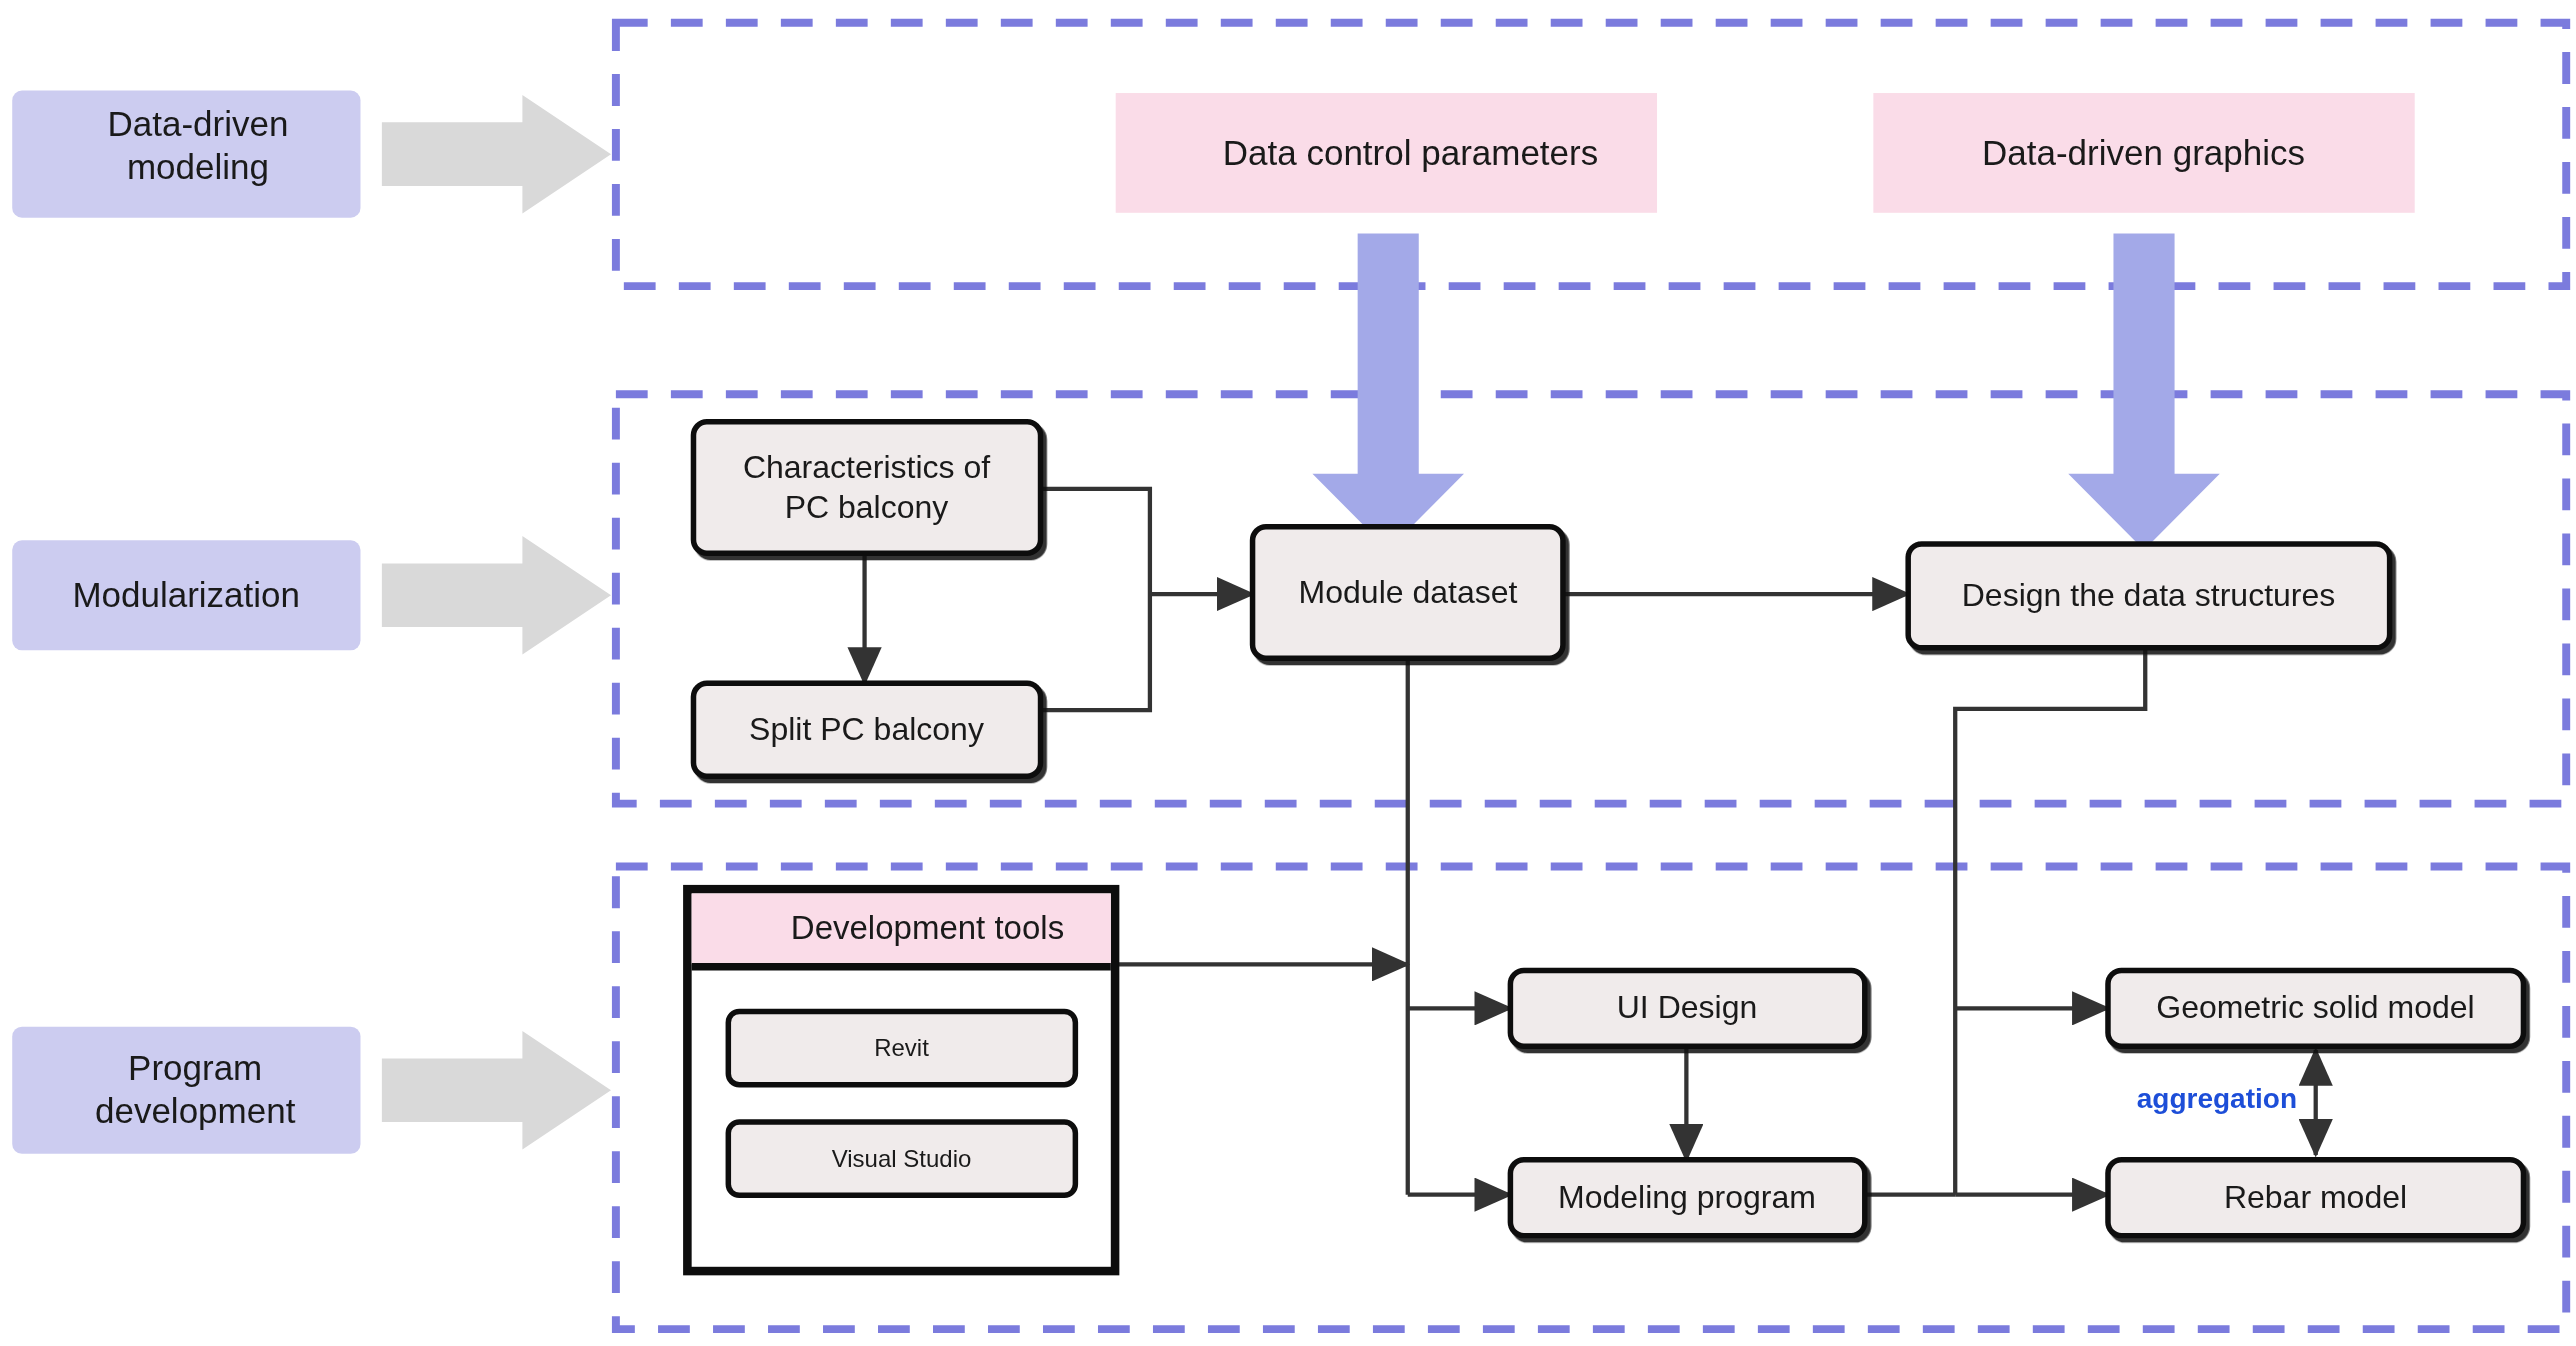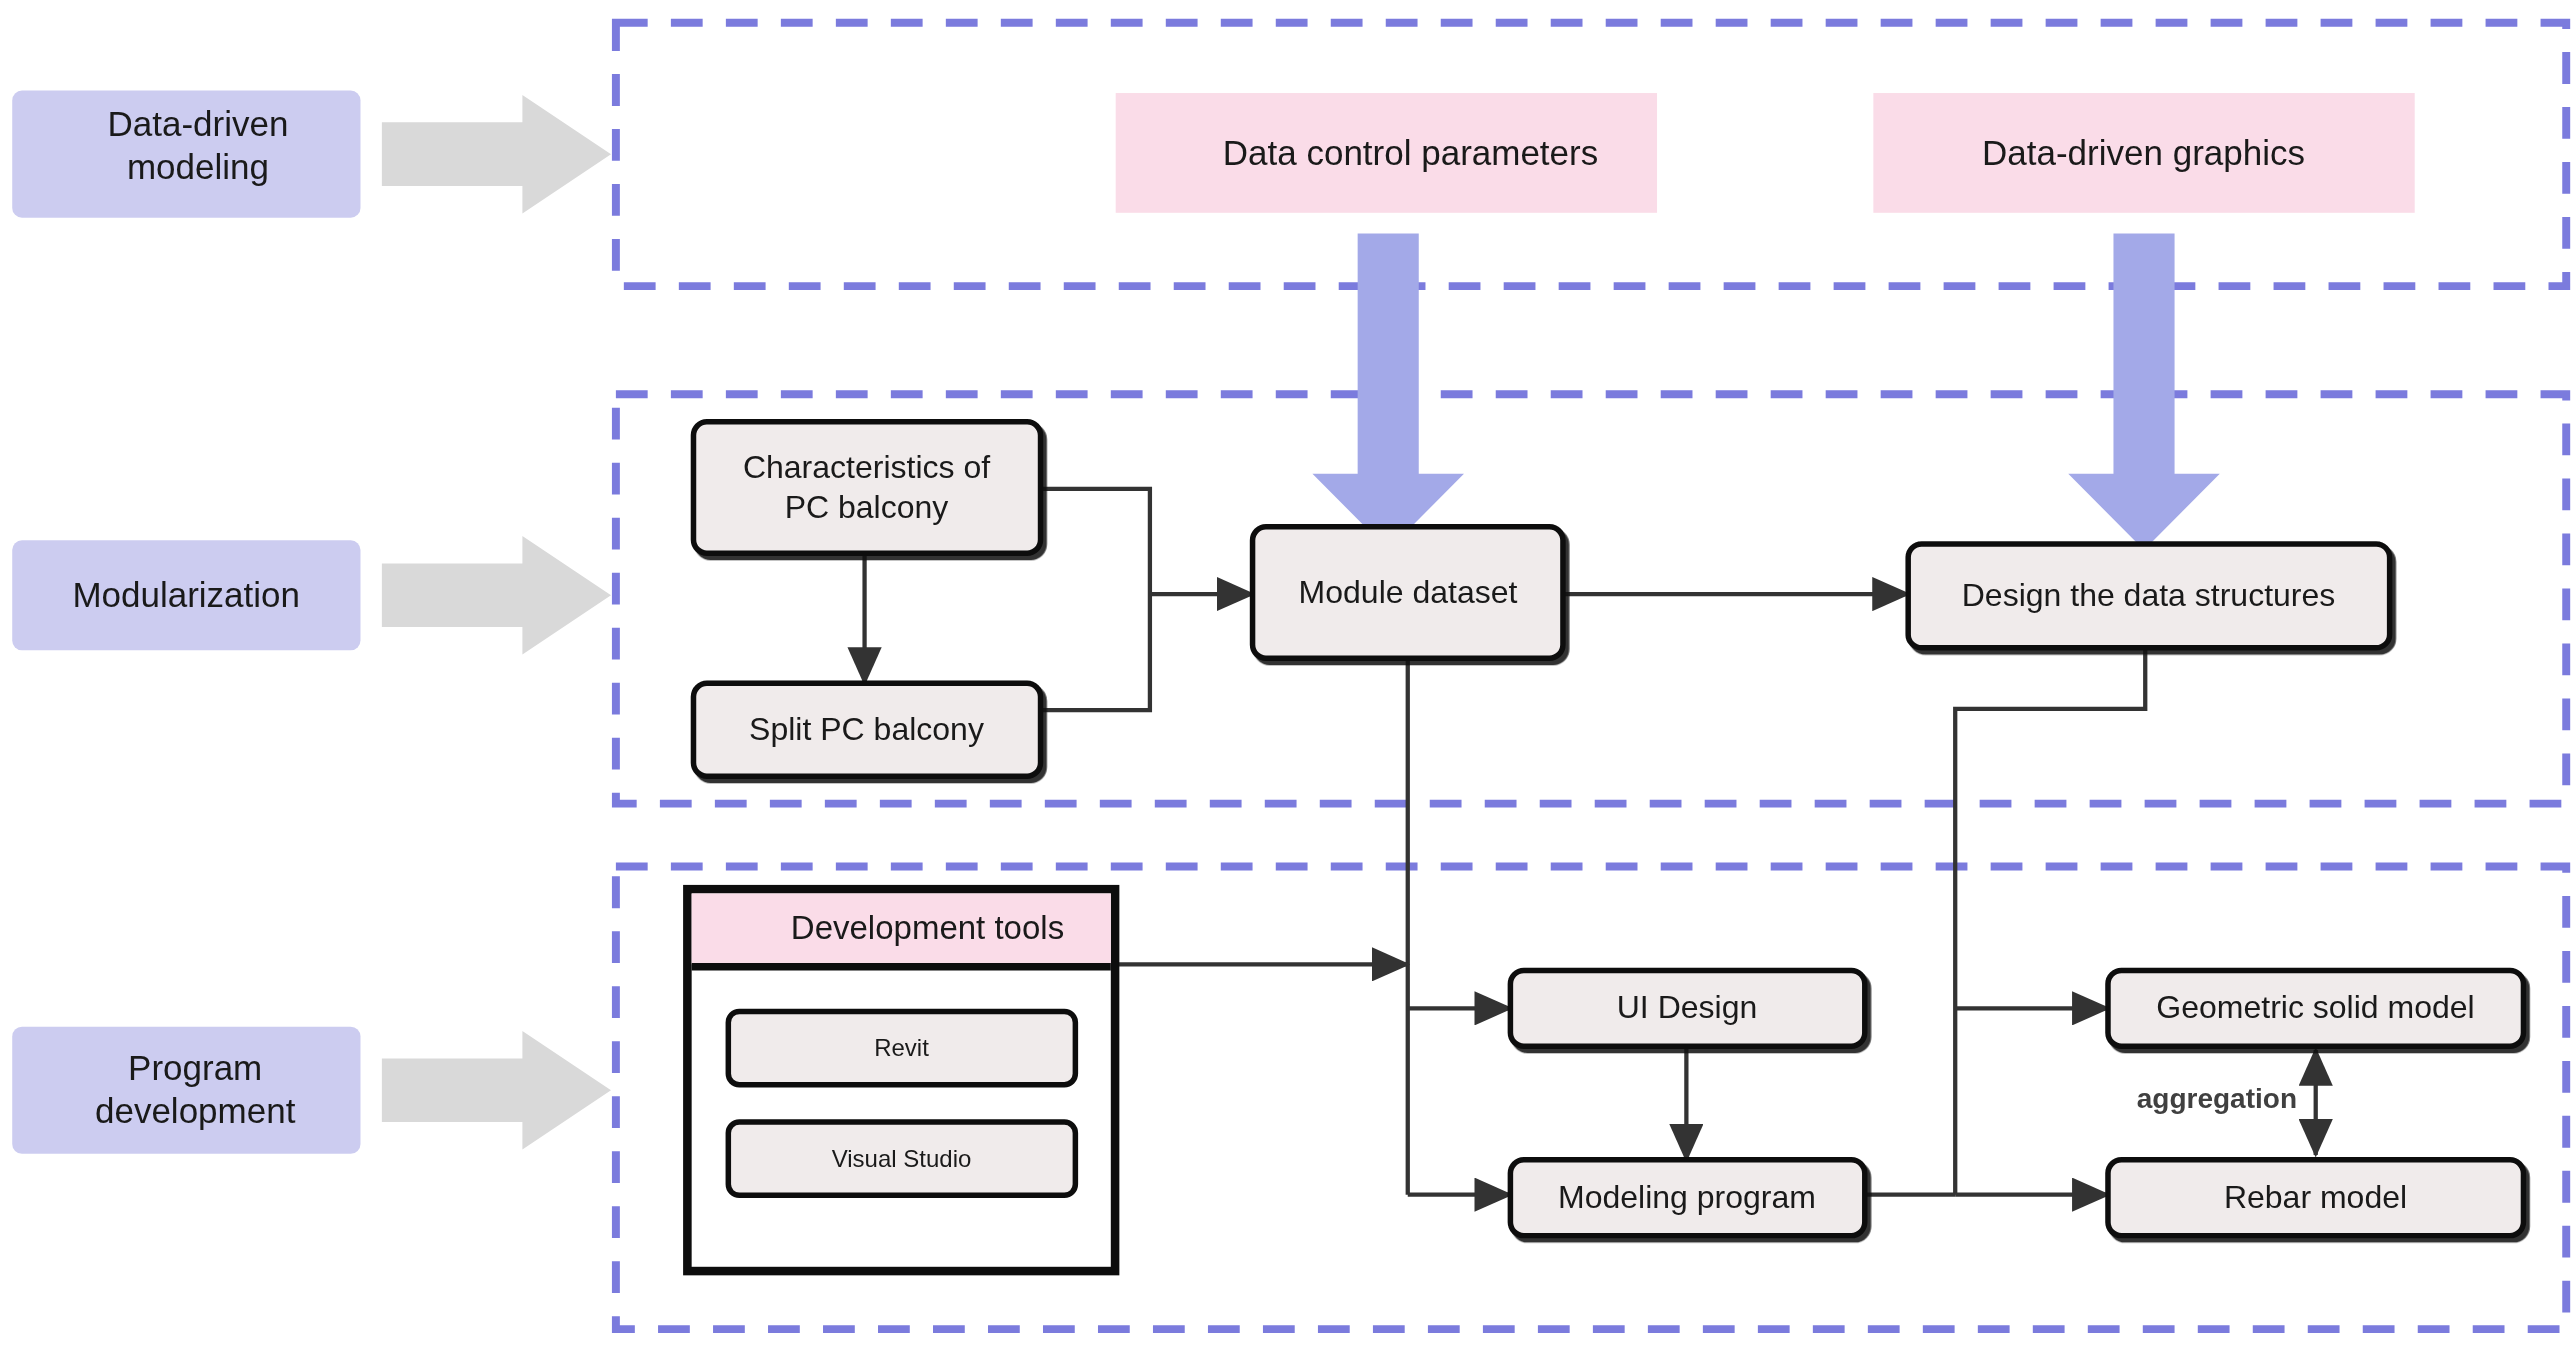--- a/index.html
+++ b/index.html
@@ -31,21 +31,21 @@
     font-family: "Liberation Sans", sans-serif;
     line-height: 1.22;
     white-space: pre-line;
     pointer-events: none;
   }
   .stage-label-text { font-size: 35px; }
   .pink-label-text  { font-size: 35px; }
   .box-text         { font-size: 32px; }
   .tools-title-text { font-size: 33px; }
   .tool-item-text   { font-size: 24px; }
-  .edge-label-text  { font-size: 28px; font-weight: bold; color: #404040; }
+  .edge-label-text  { font-size: 28px; font-weight: bold; color: #1d4ed8; }
 </style>
 </head>
 <body>
 
 <div id="stage">
 
   <svg class="layer" viewBox="0 0 4216 2204">
     <defs>
       <marker id="arrowhead" markerWidth="9" markerHeight="8" refX="8.4" refY="4" orient="auto" markerUnits="strokeWidth">
         <path d="M0,0 L9,4 L0,8 z" fill="#333333"></path>

